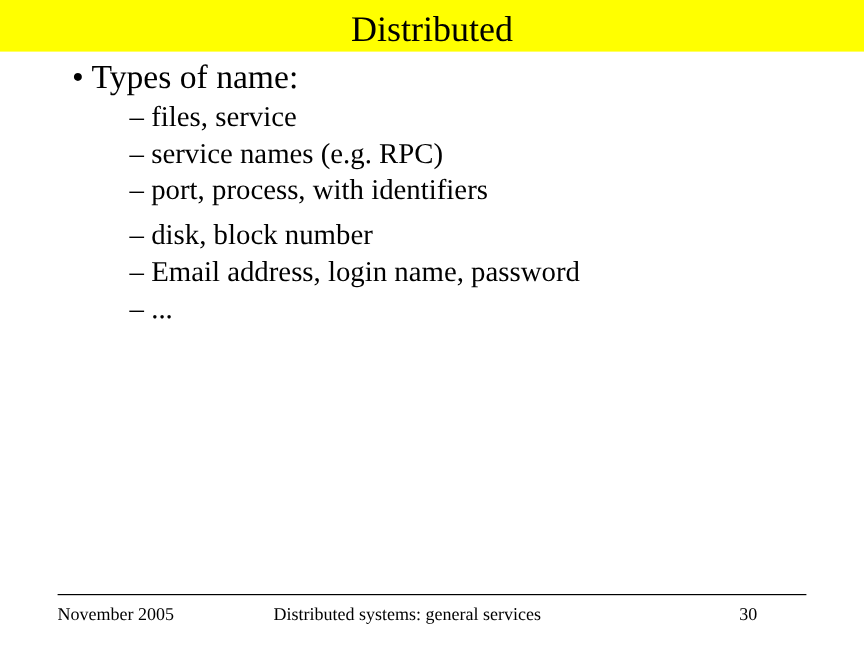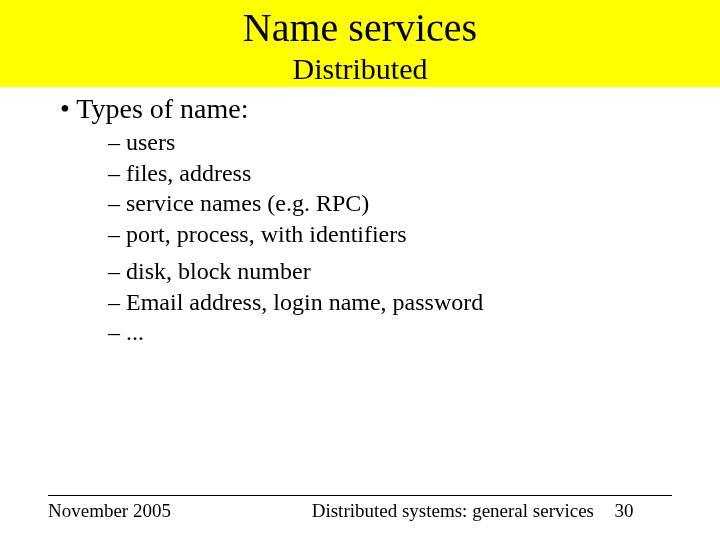--- a/index.html
+++ b/index.html
@@ -46,51 +46,46 @@
     position: absolute;
     left: 48px;
     right: 48px;
     bottom: 44px;
     border-top: 1px solid #000;
     height: 0;
   }
   .footer {
     position: absolute;
     left: 48px;
-    right: 66px;
+    right: 44px;
     bottom: 18px;
     display: flex;
-    font-size: 19px;
+    font-size: 15px;
   }
   .footer .f-left  { flex: 0 0 180px; text-align: left; }
-  .footer .f-mid   { flex: 1 1 auto;  text-align: right; }
-  .footer .f-right { flex: 0 0 60px;  text-align: center; }
+  .footer .f-mid   { flex: 1 1 auto;  text-align: left; }
+  .footer .f-right { flex: 0 0 60px;  text-align: left; }
 </style>
 </head>
 <body>
 
 <div class="header-band">
-  <div class="title">Name services</div>
   <div class="subtitle">Distributed</div>
 </div>
 
 <div class="content">
 
   <div class="bullet-line">
     <span>•</span>
     <span>Types of name:</span>
   </div>
   <div class="sub-list">
     <div class="sub-line">
       <span>–</span>
-      <span>users</span>
-    </div>
-    <div class="sub-line">
-      <span>–</span>
-      <span>files, address</span>
+      <span>files, service</span>
     </div>
     <div class="sub-line">
       <span>–</span>
       <span>service names (e.g. RPC)</span>
     </div>
     <div class="sub-line">
       <span>–</span>
       <span>port, process, with identifiers</span>
     </div>
   </div>

